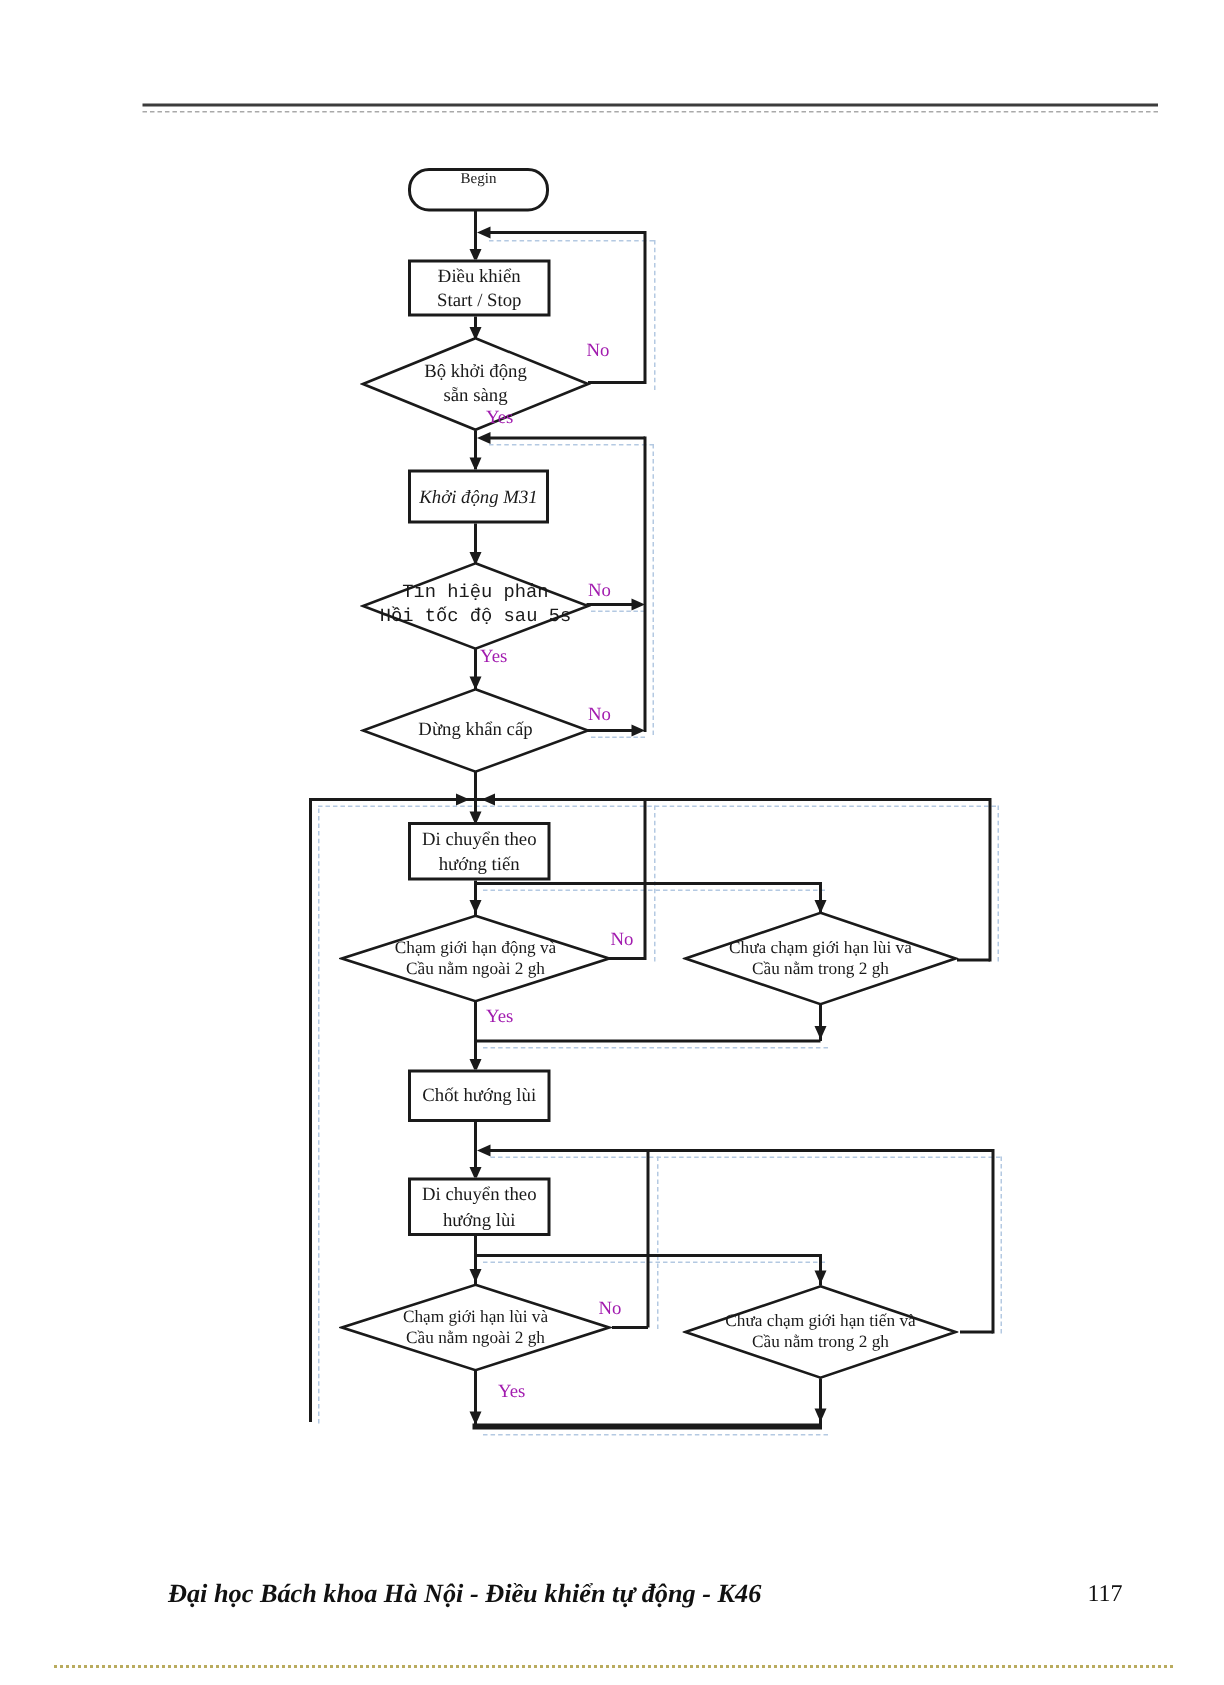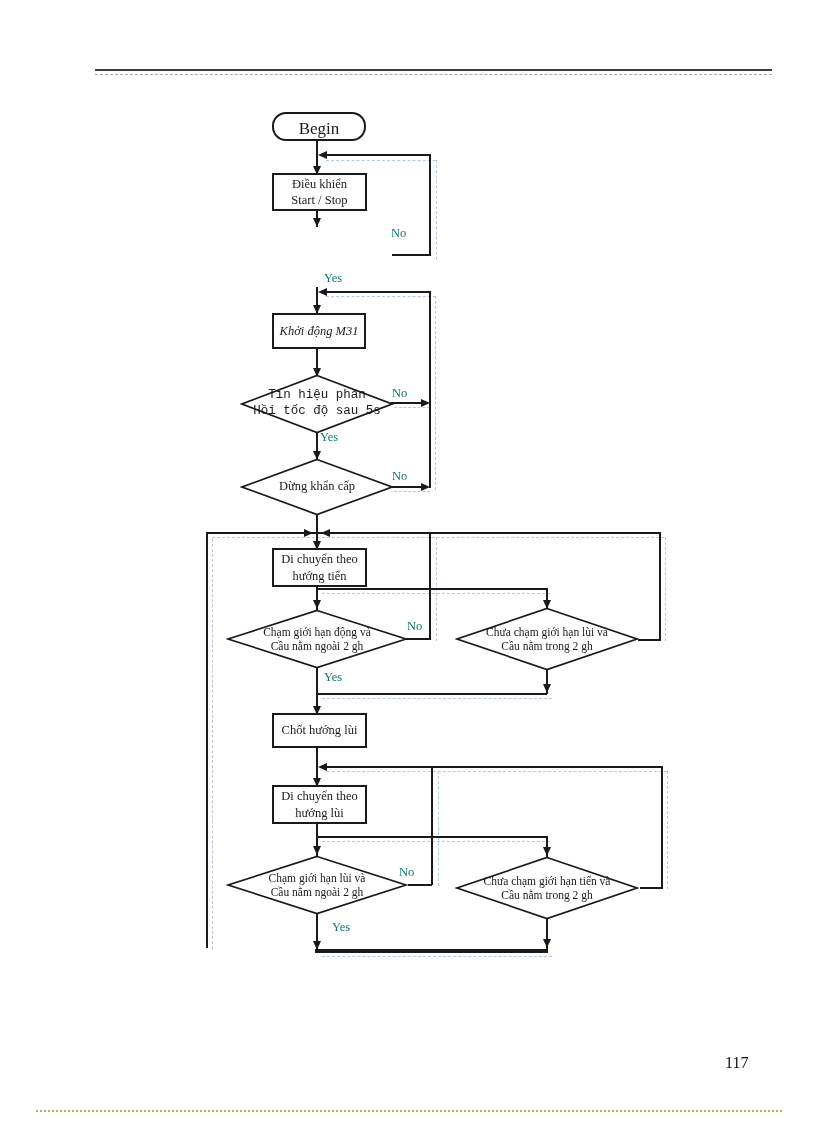--- a/index.html
+++ b/index.html
@@ -19,32 +19,32 @@
   .ln{position:absolute;background:#1a1a1a;}
   .gh{position:absolute;height:0;border-top:1px dashed #b4c9e2;}
   .gv{position:absolute;width:0;border-left:1px dashed #b4c9e2;}
   
   .ar{position:absolute;width:0;height:0;}
   .ar-d{border-left:4px solid transparent;border-right:4px solid transparent;border-top:9px solid #1a1a1a;}
   .ar-l{border-top:4px solid transparent;border-bottom:4px solid transparent;border-right:9px solid #1a1a1a;}
   .ar-r{border-top:4px solid transparent;border-bottom:4px solid transparent;border-left:9px solid #1a1a1a;}
   
   .stadium{position:absolute;border:2px solid #1a1a1a;border-radius:14px;background:#fff;
-           display:flex;align-items:flex-end;justify-content:center;font-size:17px;}
+           display:flex;align-items:flex-start;justify-content:center;font-size:10px;}
   .rect{position:absolute;border:2px solid #1a1a1a;background:#fff;
         display:flex;align-items:center;justify-content:center;text-align:center;
         font-size:12.5px;line-height:1.3;}
   .diamond{position:absolute;}
   .diamond svg{position:absolute;left:0;top:0;display:block;}
   .dtext{position:absolute;left:0;top:0;width:100%;height:100%;
          display:flex;flex-direction:column;align-items:center;justify-content:center;
          text-align:center;font-size:12.5px;line-height:1.25;}
   .dtext.sm{font-size:11.5px;}
   .dtext div:empty,.rect div:empty{display:none;}
-  .lbl{position:absolute;font-size:12.5px;color:#0f766e;}
+  .lbl{position:absolute;font-size:12.5px;color:#a21caf;}
   
   .footer-text{position:absolute;top:1052px;left:112px;font-size:17.5px;font-weight:bold;
                font-style:italic;color:#111;white-space:nowrap;}
   .page-num{position:absolute;top:1054px;left:725px;font-size:16px;color:#111;}
   .dotted-rule{position:absolute;top:1110px;left:36px;width:746px;height:0;
                border-top:2px dotted #b9ab5e;}
 </style>
 </head>
 <body>
 
@@ -142,20 +142,29 @@
     <span>Begin</span>
   </div>
 
   <div class="rect" style="left:272px;top:173px;width:91px;height:34px;">
     <div>
         <div>Điều khiển</div>
         <div>Start / Stop</div>
       </div>
   </div>
 
+  <div class="diamond" style="left:240px;top:224px;width:154px;height:64px;">
+    <svg width="154" height="64">
+        <polygon points="77,1.5 152,32 77,62.5 2,32" fill="#ffffff" stroke="#1a1a1a" stroke-width="1.7"></polygon>
+      </svg>
+    <div class="dtext">
+        <div>Bộ khởi động</div>
+        <div>sẵn sàng</div>
+      </div>
+  </div>
 
   <div class="rect" style="left:272px;top:313px;width:90px;height:32px;font-style:italic;">
     <div>
         <div>Khởi động M31</div>
       </div>
   </div>
 
   <div class="diamond" style="left:240px;top:374px;width:154px;height:60px;font-family:Liberation Mono, monospace;">
     <svg width="154" height="60">
         <polygon points="77,1.5 152,30 77,58.5 2,30" fill="#ffffff" stroke="#1a1a1a" stroke-width="1.7"></polygon>
@@ -238,16 +247,17 @@
   <div class="lbl" style="left:391px;top:226px;">No</div>
   <div class="lbl" style="left:324px;top:271px;">Yes</div>
   <div class="lbl" style="left:392px;top:386px;">No</div>
   <div class="lbl" style="left:320px;top:430px;">Yes</div>
   <div class="lbl" style="left:392px;top:469px;">No</div>
   <div class="lbl" style="left:407px;top:619px;">No</div>
   <div class="lbl" style="left:324px;top:670px;">Yes</div>
   <div class="lbl" style="left:399px;top:865px;">No</div>
   <div class="lbl" style="left:332px;top:920px;">Yes</div>
 
+  <div class="footer-text">Đại học Bách khoa Hà Nội - Điều khiển tự động - K46</div>
   <div class="page-num">117</div>
   <div class="dotted-rule"></div>
 
 </div>
 
 </body></html>

